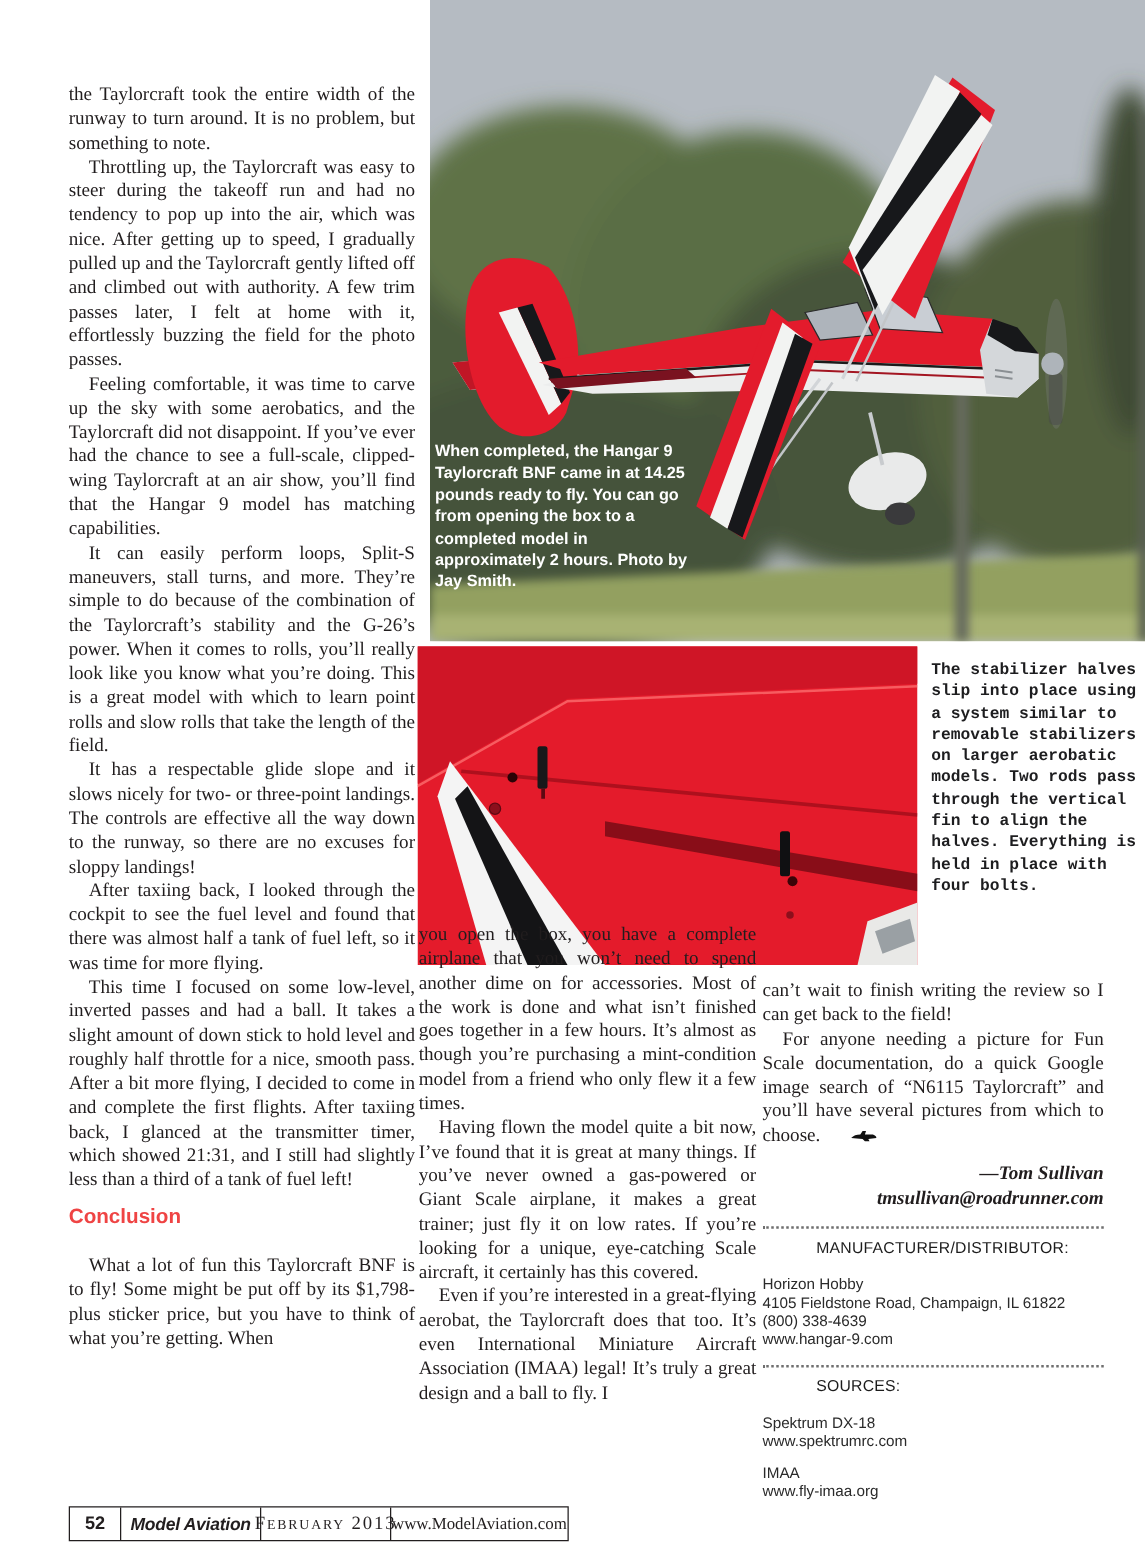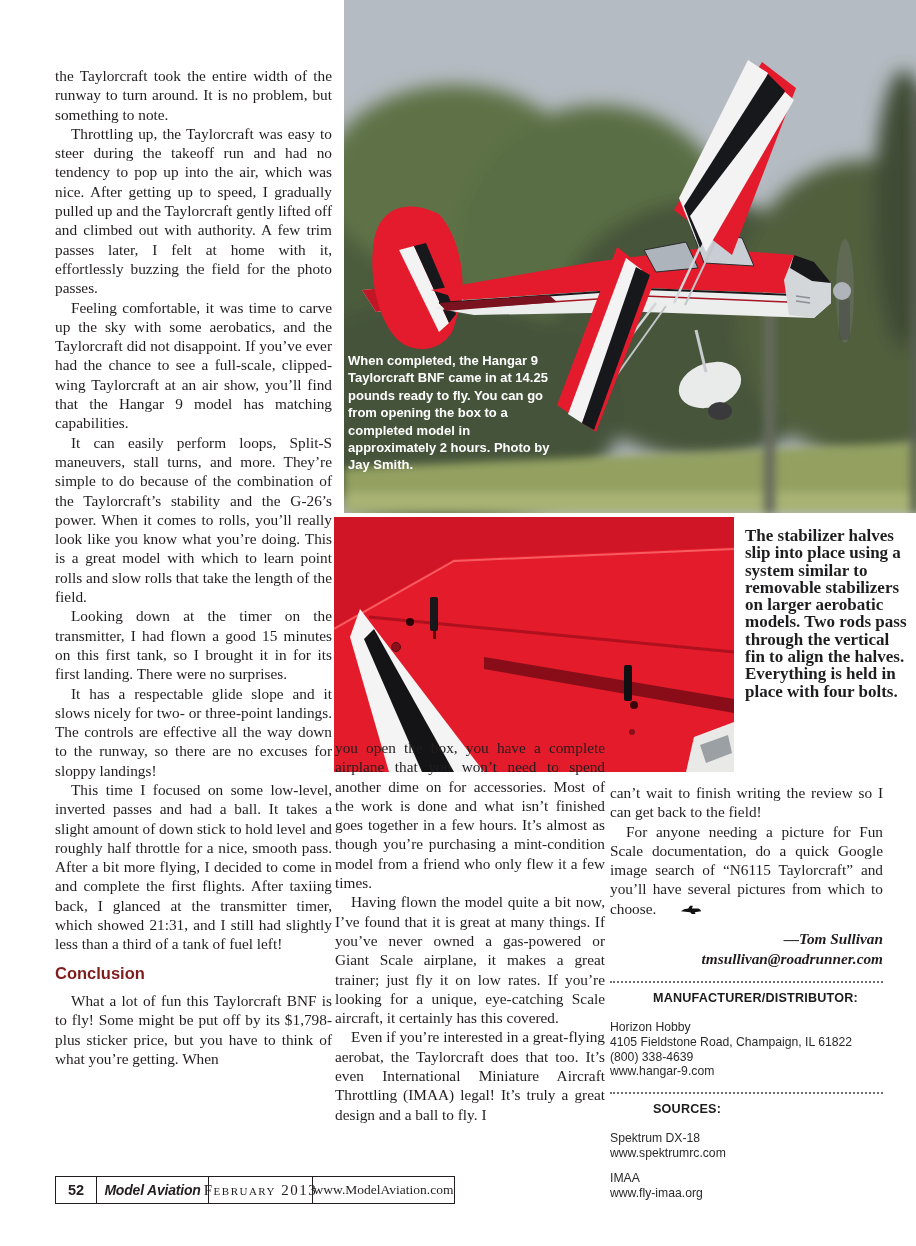--- a/index.html
+++ b/index.html
@@ -5,39 +5,39 @@
   html,body{margin:0;padding:0;background:#fff;}
   .page{position:relative;width:916px;height:1246px;background:#ffffff;overflow:hidden;
         font-family:"Liberation Serif",serif;color:#221e1f;}
   .col{position:absolute;text-align:justify;font-size:15.3px;line-height:19.3px;color:#211d1e;}
   .col1{left:55px;top:66px;width:277px;}
   .col2{left:335px;top:738px;width:270px;}
   .col3{left:610px;top:783px;width:273px;}
   .col p{margin:0;}
   .col p.indent{text-indent:16px;}
   h3.conclusion{font-family:"Liberation Sans",sans-serif;font-size:16.5px;font-weight:bold;
-        color:#7f1d1d;margin:10px 0 8px 0;text-align:left;}
+        color:#ef4444;margin:10px 0 20px 0;text-align:left;}
   
   .photo-flight{position:absolute;left:334px;top:0;width:582px;height:513px;padding-left:10px;}
   .photo-flight svg{display:block;}
   .photo-caption{position:absolute;left:14px;top:352px;width:204px;
         font-family:"Liberation Sans",sans-serif;font-weight:bold;font-size:13px;line-height:17.4px;color:#ffffff;}
   .photo-stab{position:absolute;left:334px;top:517px;width:400px;height:255px;}
   .stab-caption{position:absolute;left:745px;top:527px;width:166px;
-        font-family:Liberation Serif, serif;font-weight:bold;font-size:17px;line-height:17.3px;color:#1d1d1f;text-align:left;}
+        font-family:Liberation Mono, monospace;font-weight:bold;font-size:13px;line-height:17.3px;color:#1d1d1f;text-align:left;}
   
   .byline{margin-top:10px;text-align:right;font-style:italic;font-size:15.3px;line-height:19.5px;font-weight:bold;}
   .rule{border-top:2px dotted #6f6f6f;margin:13px 0 0 0;height:0;}
   .info{font-family:"Liberation Sans",sans-serif;color:#2a2a2a;text-align:left;}
-  .info-heading{font-weight:bold;font-size:12.6px;letter-spacing:0.2px;margin:6px 0 12px 0;color:#1c1c1c;padding-left:43px;}
+  .info-heading{font-weight:normal;font-size:12.6px;letter-spacing:0.2px;margin:6px 0 12px 0;color:#1c1c1c;padding-left:43px;}
   .info-line{font-size:12.2px;line-height:14.6px;}
   .source-item{margin-bottom:11px;}
   .end-icon{display:inline-block;vertical-align:-1px;margin-left:4px;}
   
-  .footer{position:absolute;left:55px;top:1176px;width:400px;height:28px;display:flex;
+  .footer{position:absolute;left:55px;top:1205px;width:400px;height:28px;display:flex;
         border:1.6px solid #221e1f;box-sizing:border-box;background:#fff;}
   .f-seg{display:flex;align-items:center;justify-content:center;border-right:1.6px solid #221e1f;
         box-sizing:border-box;white-space:nowrap;}
   .f-num{width:41px;font-family:"Liberation Sans",sans-serif;font-weight:bold;font-size:14.5px;}
   .f-logo{width:112px;font-family:"Liberation Sans",sans-serif;font-weight:bold;font-style:italic;
         font-size:14px;letter-spacing:-0.2px;}
   .f-issue{width:104px;font-variant:small-caps;letter-spacing:1.5px;font-size:15px;}
   .f-url{flex:1;border-right:none;font-size:13.5px;}
 </style>
 </head>
@@ -156,31 +156,31 @@
     </svg>
   </div>
 
   <div class="stab-caption">The stabilizer halves slip into place using a system similar to removable stabilizers on larger aerobatic models. Two rods pass through the vertical fin to align the halves. Everything is held in place with four bolts.</div>
 
   <div class="col col1">
     <p>the Taylorcraft took the entire width of the runway to turn around. It is no problem, but something to note.</p>
     <p class="indent">Throttling up, the Taylorcraft was easy to steer during the takeoff run and had no tendency to pop up into the air, which was nice. After getting up to speed, I gradually pulled up and the Taylorcraft gently lifted off and climbed out with authority. A few trim passes later, I felt at home with it, effortlessly buzzing the field for the photo passes.</p>
     <p class="indent">Feeling comfortable, it was time to carve up the sky with some aerobatics, and the Taylorcraft did not disappoint. If you’ve ever had the chance to see a full-scale, clipped-wing Taylorcraft at an air show, you’ll find that the Hangar 9 model has matching capabilities.</p>
     <p class="indent">It can easily perform loops, Split-S maneuvers, stall turns, and more. They’re simple to do because of the combination of the Taylorcraft’s stability and the G-26’s power. When it comes to rolls, you’ll really look like you know what you’re doing. This is a great model with which to learn point rolls and slow rolls that take the length of the field.</p>
-    <p class="indent">Looking down at the timer on the transmitter, I had flown a good 15 minutes on this first tank, so I brought it in for its first landing. There were no surprises.</p>
     <p class="indent">It has a respectable glide slope and it slows nicely for two- or three-point landings. The controls are effective all the way down to the runway, so there are no excuses for sloppy landings!</p>
+    <p class="indent">After taxiing back, I looked through the cockpit to see the fuel level and found that there was almost half a tank of fuel left, so it was time for more flying.</p>
     <p class="indent">This time I focused on some low-level, inverted passes and had a ball. It takes a slight amount of down stick to hold level and roughly half throttle for a nice, smooth pass. After a bit more flying, I decided to come in and complete the first flights. After taxiing back, I glanced at the transmitter timer, which showed 21:31, and I still had slightly less than a third of a tank of fuel left!</p>
     <h3 class="conclusion">Conclusion</h3>
     <p class="indent">What a lot of fun this Taylorcraft BNF is to fly! Some might be put off by its $1,798-plus sticker price, but you have to think of what you’re getting. When</p>
   </div>
 
   <div class="col col2">
     <p>you open the box, you have a complete airplane that you won’t need to spend another dime on for accessories. Most of the work is done and what isn’t finished goes together in a few hours. It’s almost as though you’re purchasing a mint-condition model from a friend who only flew it a few times.</p>
     <p class="indent">Having flown the model quite a bit now, I’ve found that it is great at many things. If you’ve never owned a gas-powered or Giant Scale airplane, it makes a great trainer; just fly it on low rates. If you’re looking for a unique, eye-catching Scale aircraft, it certainly has this covered.</p>
-    <p class="indent">Even if you’re interested in a great-flying aerobat, the Taylorcraft does that too. It’s even International Miniature Aircraft Throttling (IMAA) legal! It’s truly a great design and a ball to fly. I</p>
+    <p class="indent">Even if you’re interested in a great-flying aerobat, the Taylorcraft does that too. It’s even International Miniature Aircraft Association (IMAA) legal! It’s truly a great design and a ball to fly. I</p>
   </div>
 
   <div class="col col3">
     <p>can’t wait to finish writing the review so I can get back to the field!</p>
     <p class="indent">
       <span>For anyone needing a picture for Fun Scale documentation, do a quick Google image search of “N6115 Taylorcraft” and you’ll have several pictures from which to choose.</span>
       <span class="end-icon">
         <svg width="22" height="11" viewBox="0 0 24 12">
             <path d="M1 8 Q4 5 9 5 L11 2 L14 2 L13 5 L20 5 Q23 6 23 8 L16 9 L17 11 L13 11 L11 9 Z" fill="#111"></path>
           </svg>

